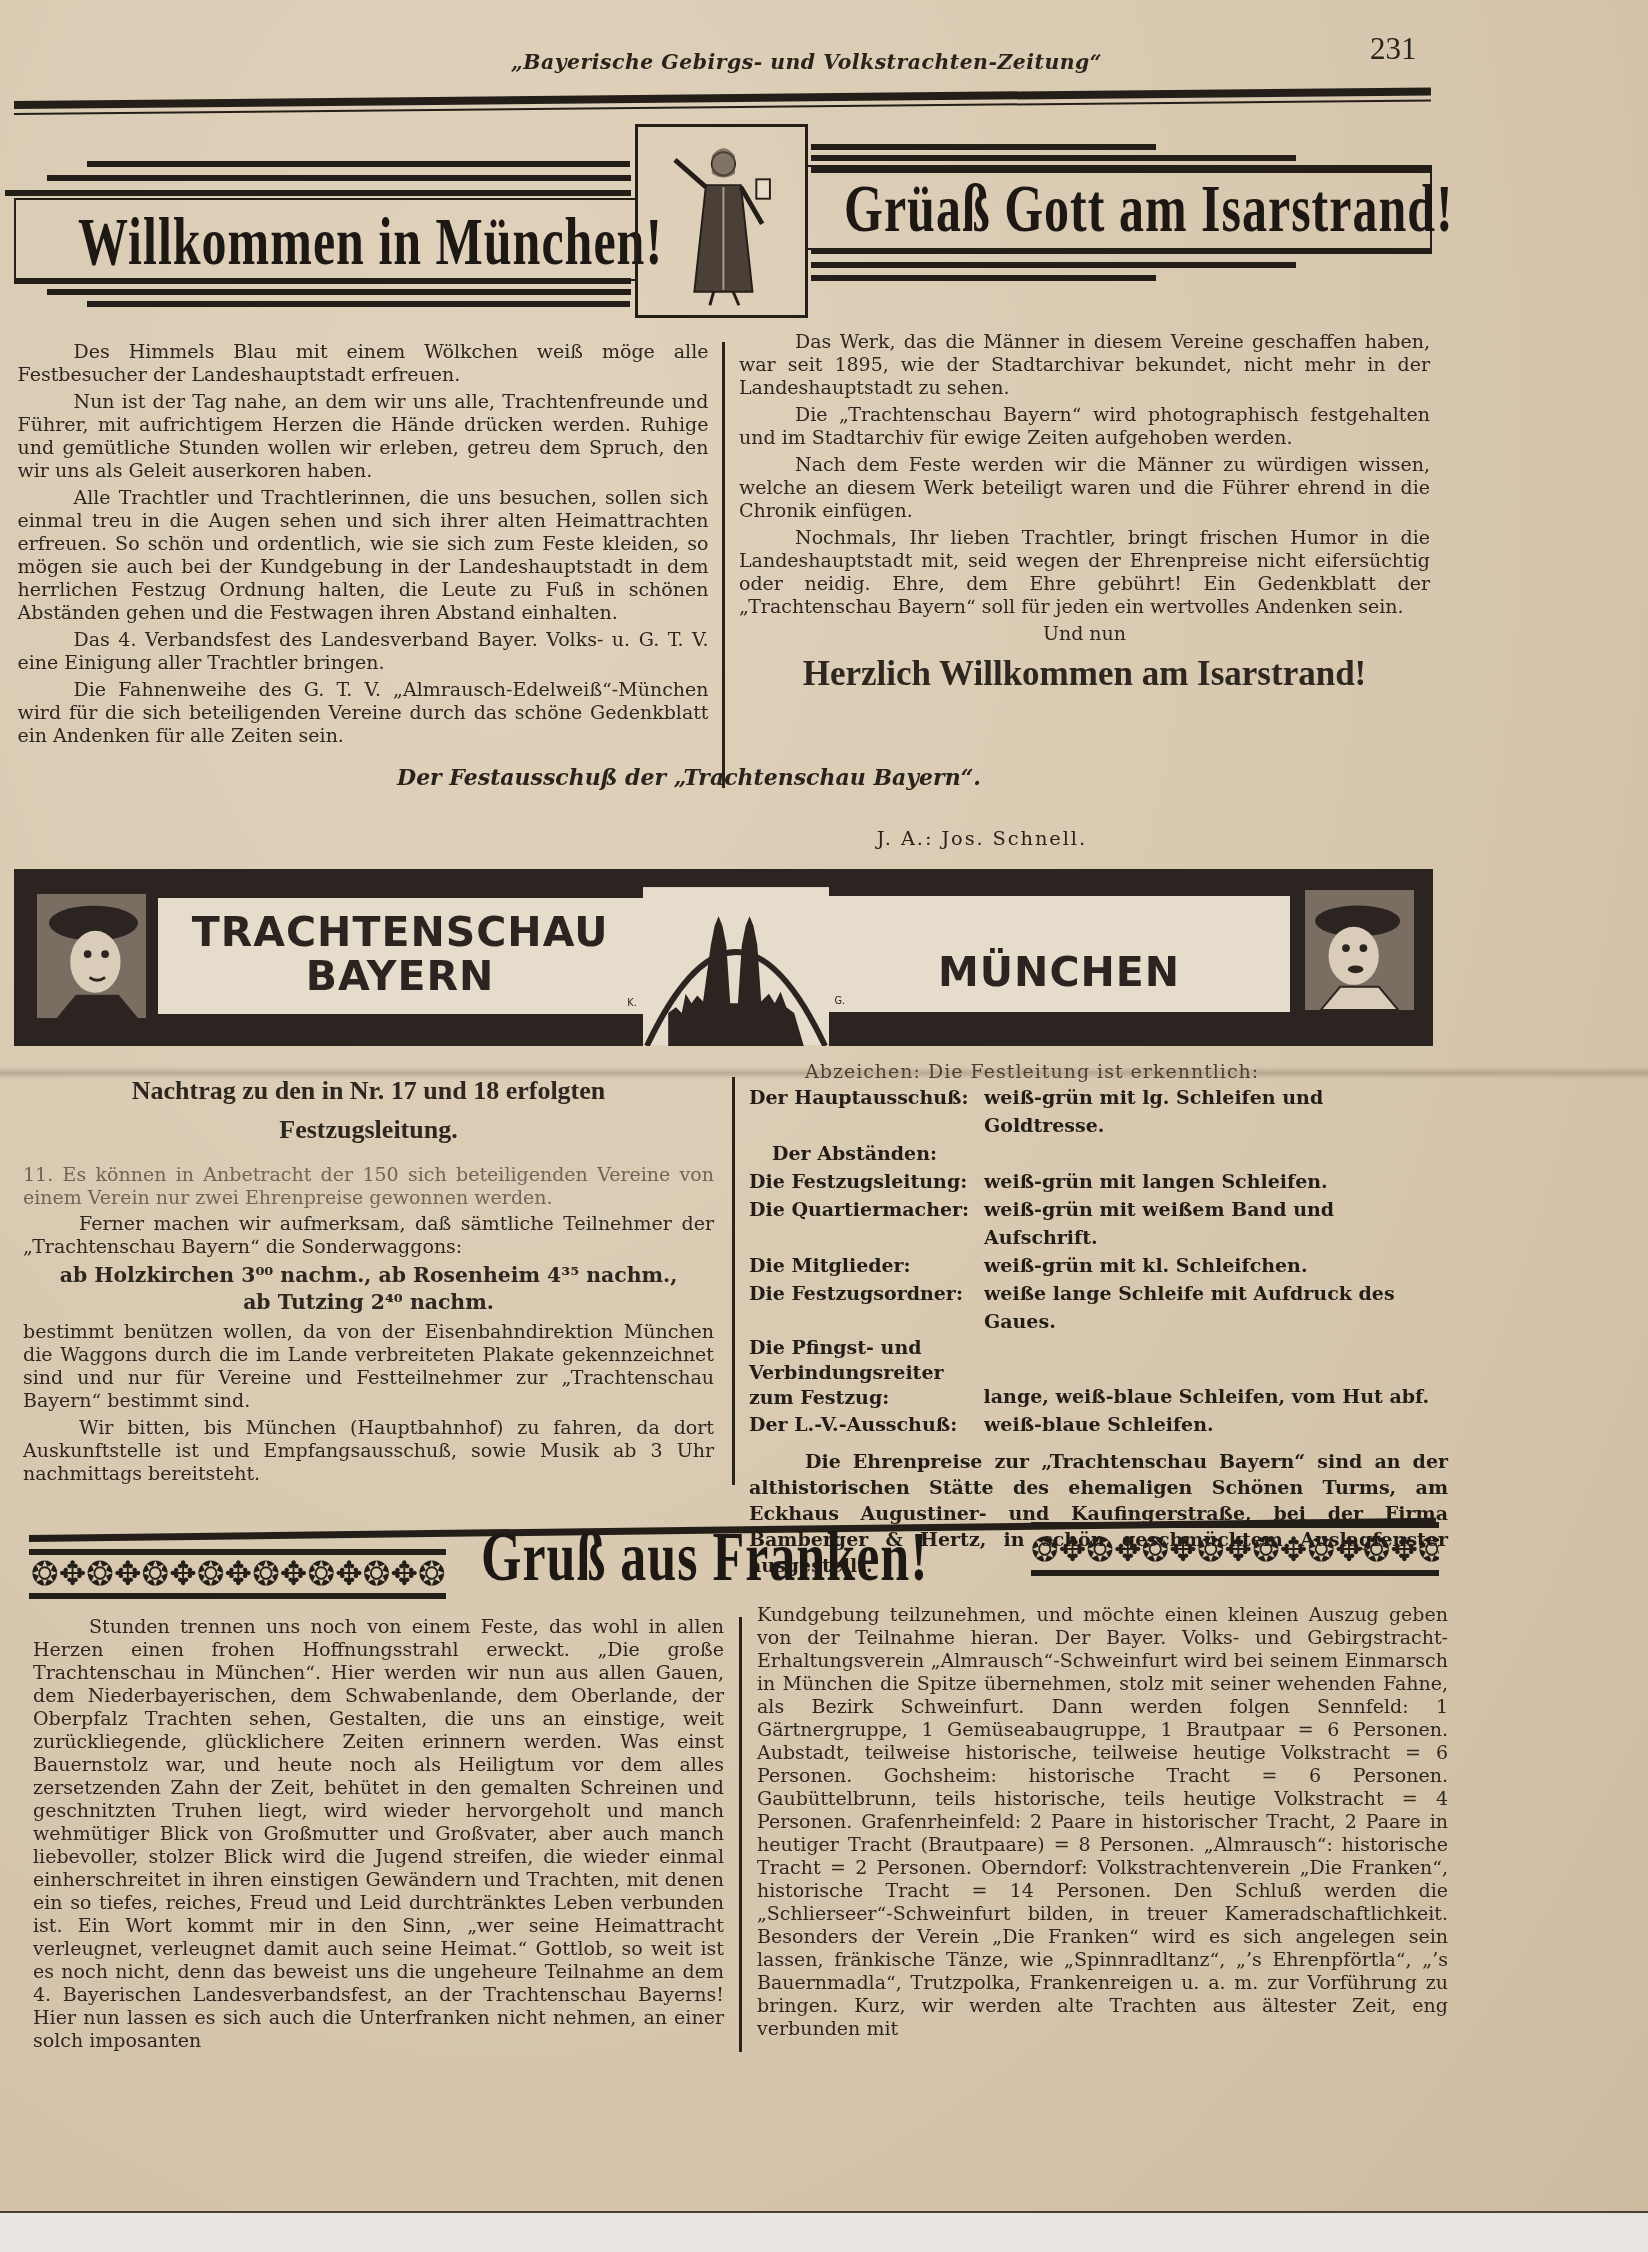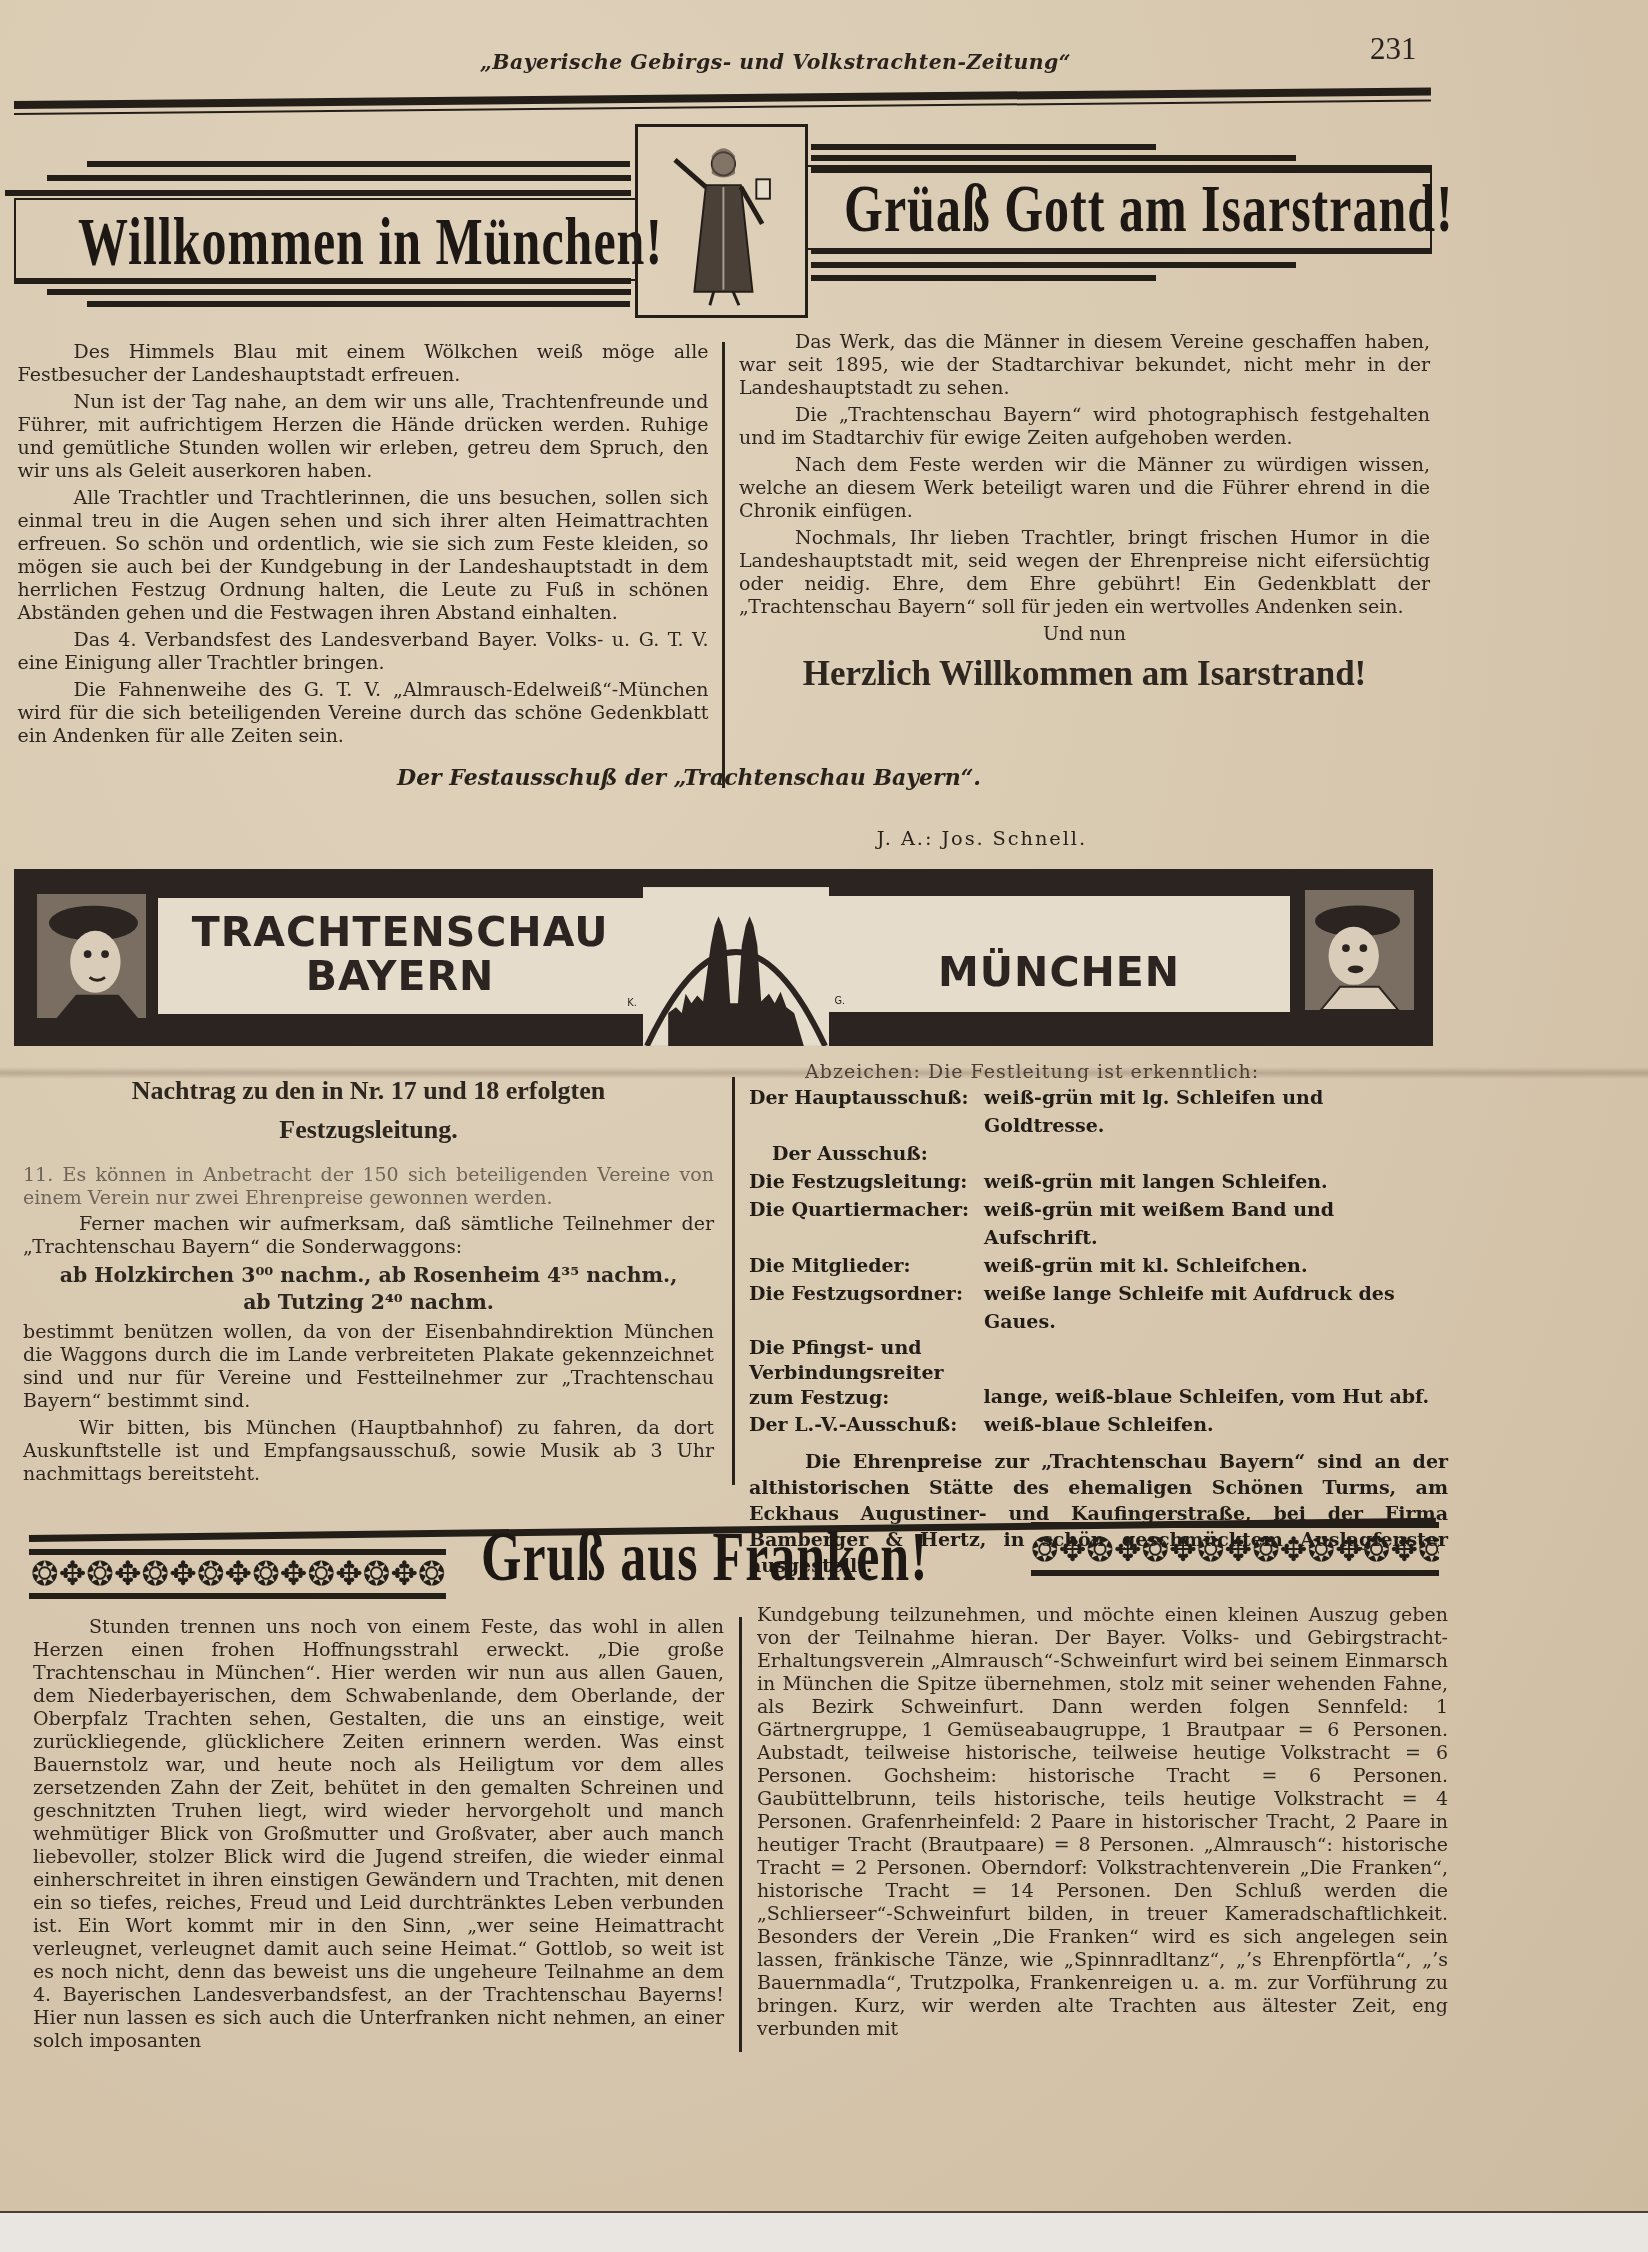--- a/index.html
+++ b/index.html
@@ -5,21 +5,21 @@
   html, body { margin: 0; padding: 0; }
   body {
     width: 1649px; height: 2252px; position: relative; overflow: hidden;
     background: #d9c9b1;
     background-image: radial-gradient(ellipse at 30% 20%, #e0d2bc 0%, #d6c6ad 60%, #cdbba0 100%);
     font-family: "DejaVu Serif", serif; color: #2a231c;
   }
   .abs { position: absolute; }
   .bar { position: absolute; background: #241e19; }
   .running-head {
-    left: 480px; top: 50px; font-size: 20.4px; font-weight: bold; font-style: italic;
+    left: 511px; top: 50px; font-size: 20.4px; font-weight: bold; font-style: italic;
     letter-spacing: 0.5px; color: #2a231c;
   }
   .page-no { left: 1370px; top: 31px; font-size: 31px; font-family: "Liberation Serif", serif; }
   .frame { position: absolute; border: 2.9px solid #241e19; box-sizing: border-box; }
   .big-title {
     position: absolute; font-family: "Liberation Serif", serif; font-weight: bold;
     font-size: 50px; color: #1d1814; white-space: nowrap; letter-spacing: 1px;
     transform: scaleY(1.35); transform-origin: left center;
   }
   .col { position: absolute; font-size: 19px; line-height: 23px; text-align: justify; color: #2e271f; }
@@ -160,21 +160,21 @@
 </div>
 <div class="rule-v" style="left:732px; top:1077px; height:408px;"></div>
 
 <div class="abs" style="left:805px; top:1060px; font-size:19px; letter-spacing:1px; color:#4a4036;">Abzeichen: Die Festleitung ist erkenntlich:</div>
 <div class="def-table" style="left:749px; top:1083px; width:699px;">
   <div class="def-row">
       <span class="def-label">Der Hauptausschuß:</span>
       <span>weiß-grün mit lg. Schleifen und Goldtresse.</span>
     </div>
   <div class="def-row">
-      <span class="def-label" style="padding-left:23px;">Der Ausschuß:</span>
+      <span class="def-label" style="padding-left:23px;">Der Abständen:</span>
       <span></span>
     </div>
   <div class="def-row">
       <span class="def-label">Die Festzugsleitung:</span>
       <span>weiß-grün mit langen Schleifen.</span>
     </div>
   <div class="def-row">
       <span class="def-label">Die Quartiermacher:</span>
       <span>weiß-grün mit weißem Band und Aufschrift.</span>
     </div>

